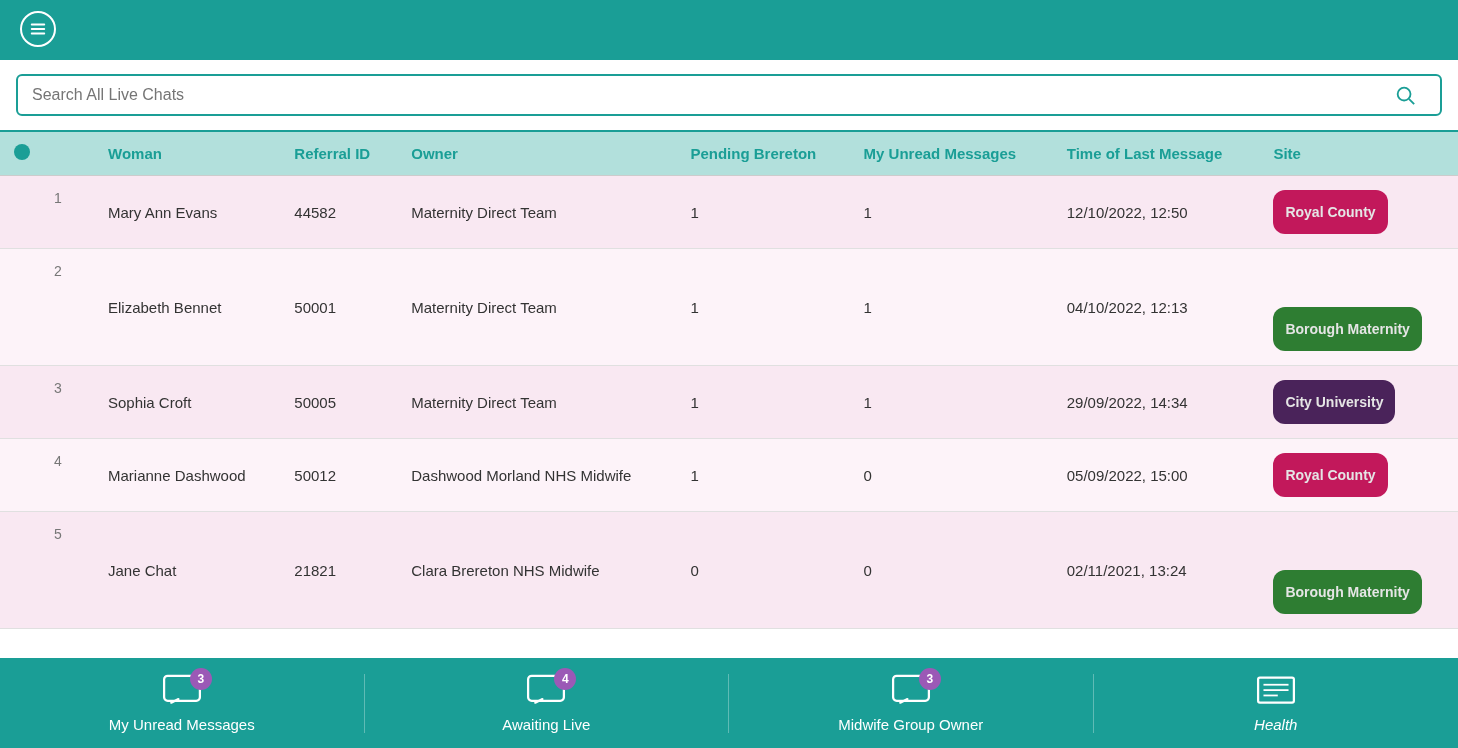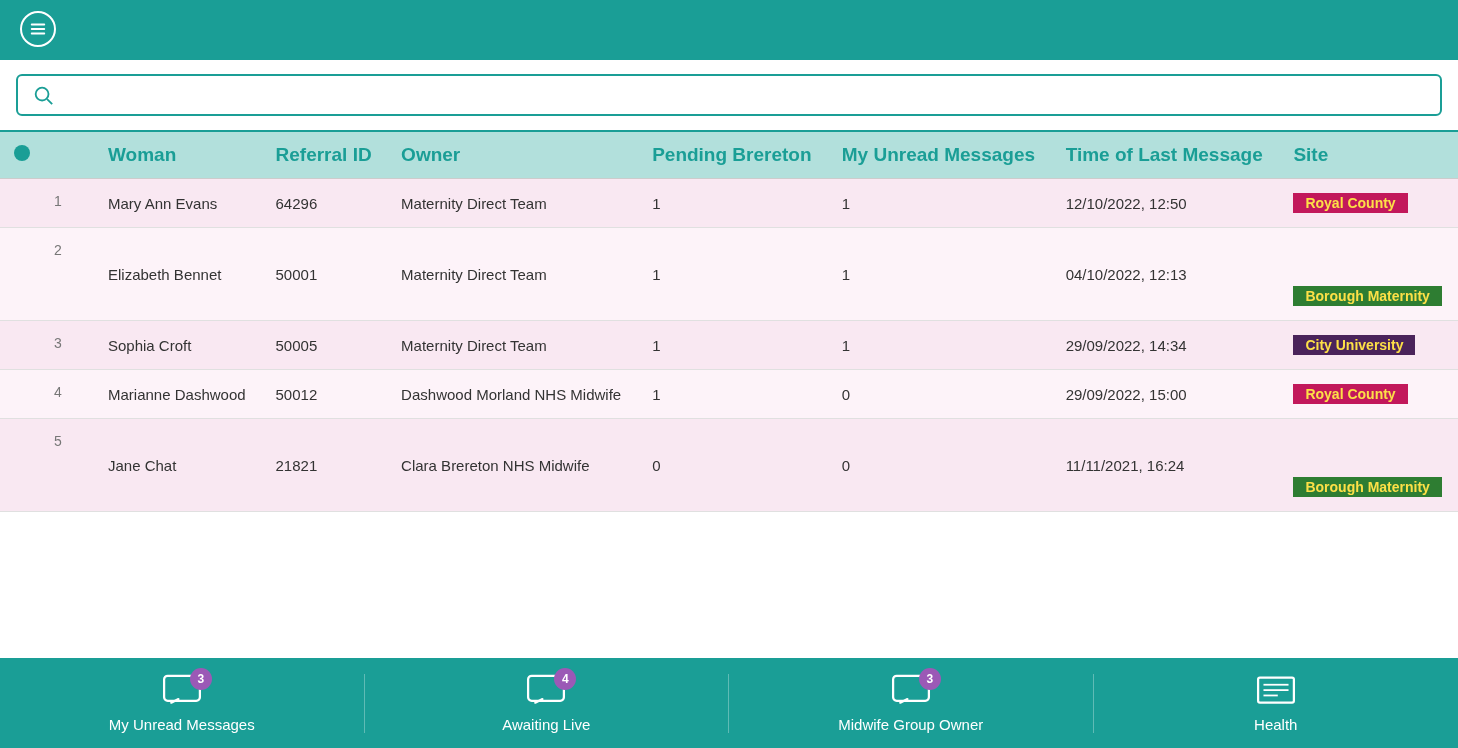--- a/index.html
+++ b/index.html
@@ -56,58 +56,58 @@
     }
     table {
       width: 100%; border-collapse: collapse;
     }
     thead tr {
       background: #b2e0dc;
     }
     thead th {
       padding: 12px 14px;
       text-align: left;
-      font-size: 19px;
+      font-size: 15px;
       color: #1a9e96;
       font-weight: 600;
       border-bottom: 1px solid #ccc;
     }
     thead th:first-child { width: 30px; }
     thead th:nth-child(2) { width: 50px; color: #555; }
 
     .row-number { color: #777; font-size: 14px; padding: 14px 10px; vertical-align: top; }
     tbody tr { border-bottom: 1px solid #e0e0e0; }
     tbody tr:nth-child(odd) { background: #f9e8f2; }
     tbody tr:nth-child(even) { background: #fdf3f9; }
     tbody td { padding: 14px; font-size: 15px; color: #333; vertical-align: middle; }
 
     .dot-header { width: 16px; height: 16px; background: #1a9e96; border-radius: 50%; display: inline-block; }
 
     .site-badge {
-      color: #fde047; padding: 2px 12px; border-radius: 0; font-size: 14px; font-weight: 600; display: inline-block;
+      color: #e5e5e5; padding: 14px 12px; border-radius: 12px; font-size: 14px; font-weight: 600; display: inline-block;
     }
     .site-royal { background: #c2185b; }
     .site-borough { background: #2e7d32; margin-top: 44px; }
     .site-city { background: #4a235a; text-align: center; }
 
     
     .bottom-nav {
       background: #1a9e96;
       height: 90px;
       display: flex;
       align-items: center;
       justify-content: space-around;
       flex-shrink: 0;
     }
     .nav-item {
       display: flex; flex-direction: column; align-items: center;
       color: white; cursor: pointer; width: 25%;
       border-right: 1px solid rgba(255,255,255,0.3);
     }
-    .nav-item:last-child { border-right: none; }
+    .nav-item:last-child { border-right: none; font-style: italic; }
     .nav-icon-wrapper { position: relative; margin-bottom: 4px; }
     .nav-label { font-size: 15px; color: white; }
     .nav-badge {
       position: absolute; top: -6px; right: -10px;
       background: #9b59b6; color: white;
       font-size: 12px; font-weight: bold;
       width: 22px; height: 22px; border-radius: 50%;
       display: flex; align-items: center; justify-content: center;
     }
     .nav-svg { width: 40px; height: 34px; }
@@ -124,20 +124,21 @@
     </div>
     <span class="menu-label"></span>
   </div>
   <span class="user-name"></span>
   <span class="page-title"></span>
   <div style="flex:1"></div>
 </div>
 
 <div class="search-bar-wrapper">
   <div class="search-bar">
+    <input type="text" placeholder="Search All Live Chats" style="">
     <svg width="22" height="22" viewBox="0 0 24 24" fill="none" stroke="#1a9e96" stroke-width="2">
         <circle cx="11" cy="11" r="7"></circle>
         <line x1="16.5" y1="16.5" x2="22" y2="22"></line>
       </svg>
     <span class="search-count"></span>
   </div>
 </div>
 
 <div class="table-container">
   <table>
@@ -152,21 +153,21 @@
         <th>My Unread Messages</th>
         <th>Time of Last Message</th>
         <th>Site</th>
       </tr>
     </thead>
     <tbody id="table-body">
     <tr>
     <td></td>
     <td class="row-number">1</td>
     <td>Mary Ann Evans</td>
-    <td>64296</td>
+    <td>44582</td>
     <td>Maternity Direct Team</td>
     <td>1</td>
     <td>1</td>
     <td>12/10/2022, 12:50</td>
     <td><span class="site-badge site-royal">Royal County</span></td>
   </tr>
         <tr>
     <td></td>
     <td class="row-number">2</td>
     <td>Elizabeth Bennet</td>
@@ -189,32 +190,32 @@
     <td><span class="site-badge site-city">City University</span></td>
   </tr>
         <tr>
     <td></td>
     <td class="row-number">4</td>
     <td>Marianne Dashwood</td>
     <td>50012</td>
     <td>Dashwood Morland NHS Midwife</td>
     <td>1</td>
     <td>0</td>
-    <td>29/09/2022, 15:00</td>
+    <td>05/09/2022, 15:00</td>
     <td><span class="site-badge site-royal">Royal County</span></td>
   </tr>
         <tr>
     <td></td>
     <td class="row-number">5</td>
     <td>Jane Chat</td>
     <td>21821</td>
     <td>Clara Brereton NHS Midwife</td>
     <td>0</td>
     <td>0</td>
-    <td>11/11/2021, 16:24</td>
+    <td>02/11/2021, 13:24</td>
     <td><span class="site-badge site-borough">Borough Maternity</span></td>
   </tr>
       </tbody>
   </table>
 </div>
 
 <div class="bottom-nav">
   <div class="nav-item">
     <div class="nav-icon-wrapper">
       <svg class="nav-svg" viewBox="0 0 44 38" fill="none">

